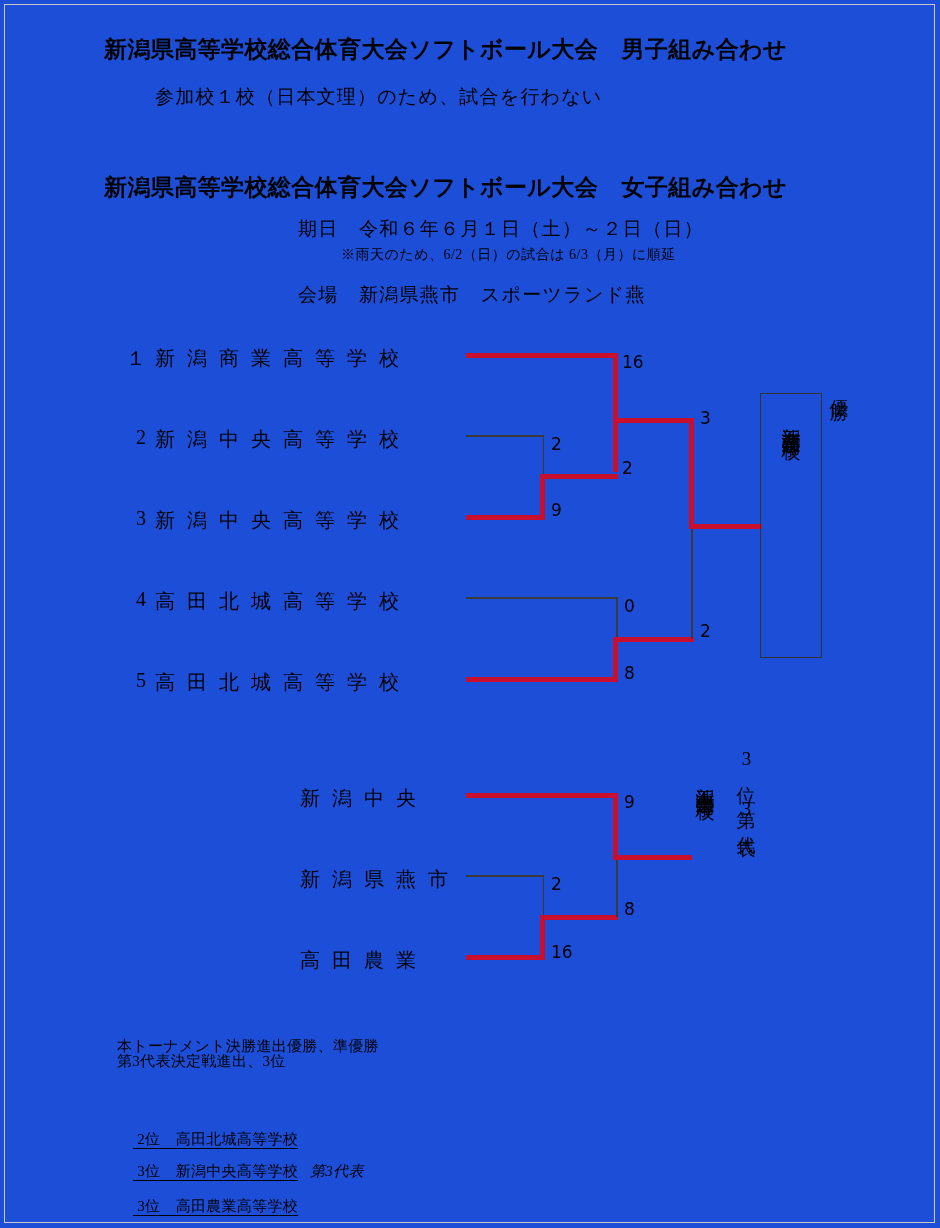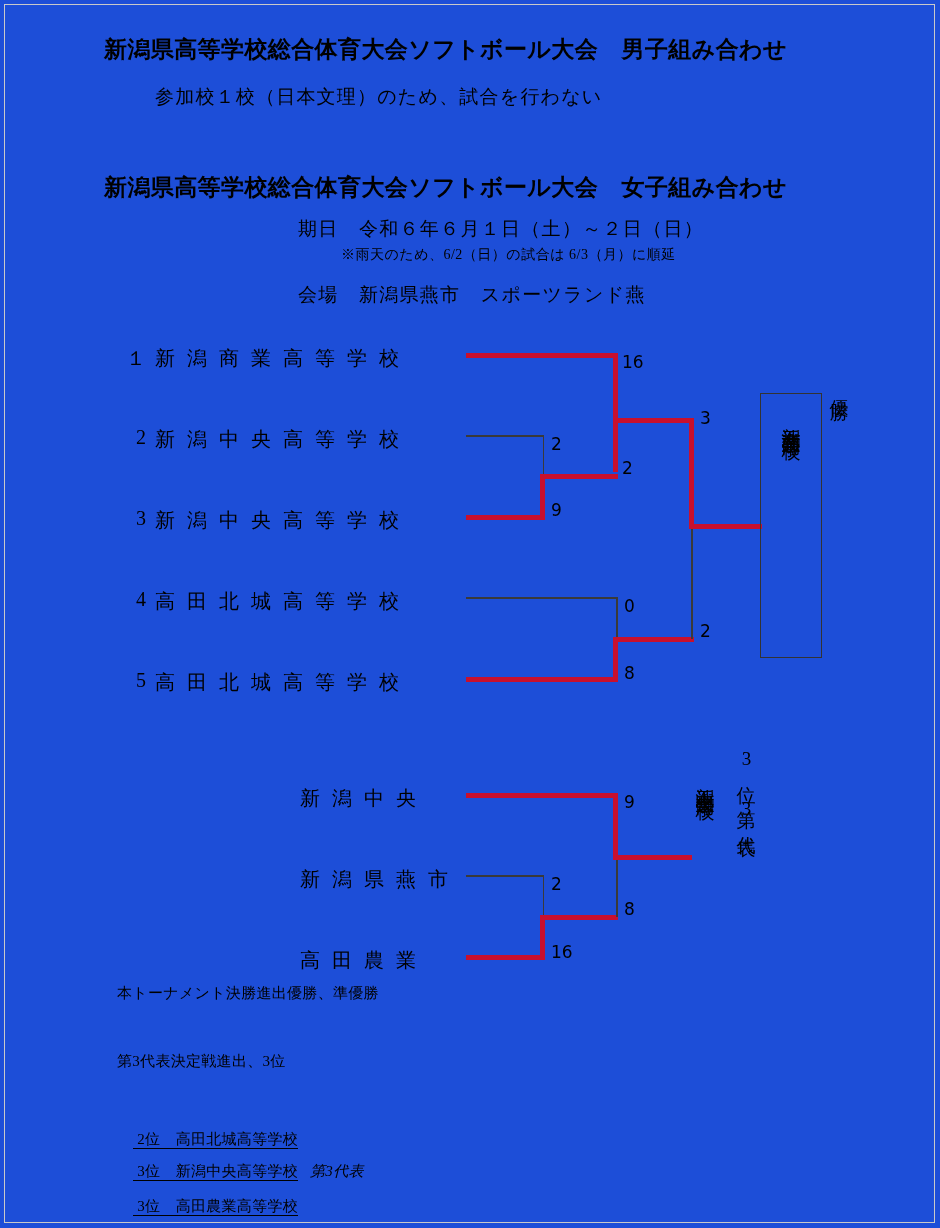--- a/index.html
+++ b/index.html
@@ -283,21 +283,21 @@
   <div class="ln h-red" style="left:613px; top:855px; width:79px;"></div>
 
   <div class="score" style="left:624px; top:792px;">9</div>
   <div class="score" style="left:551px; top:874px;">2</div>
   <div class="score" style="left:551px; top:942px;">16</div>
   <div class="score" style="left:624px; top:899px;">8</div>
 
   <div id="third-name">新潟中央高等学校</div>
   <div id="third-label">3位 第3代表</div>
 
-  <div class="result-plain" style="top:984px;">本トーナメント決勝進出優勝、準優勝</div>
+  <div class="result-plain" style="top:1037px;">本トーナメント決勝進出優勝、準優勝</div>
   <div class="result-plain" style="top:1052px;">第3代表決定戦進出、3位</div>
 
   <div class="result-underlined" style="top:1113px;">
     <span class="ul"> 2位　高田北城高等学校</span>
   </div>
   <div class="result-underlined" style="top:1145px;">
     <span class="ul"> 3位　新潟中央高等学校</span><span style="margin-left:12px;font-style:italic;">第3代表</span>
   </div>
   <div class="result-underlined" style="top:1180px;">
     <span class="ul"> 3位　高田農業高等学校</span>

